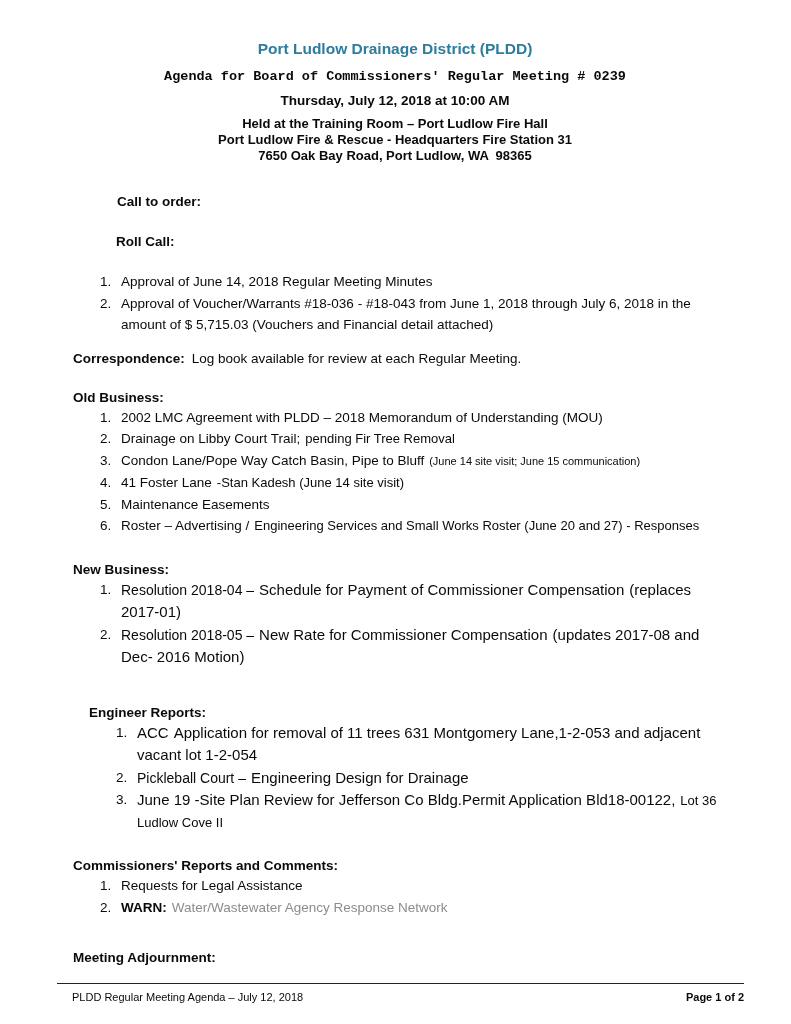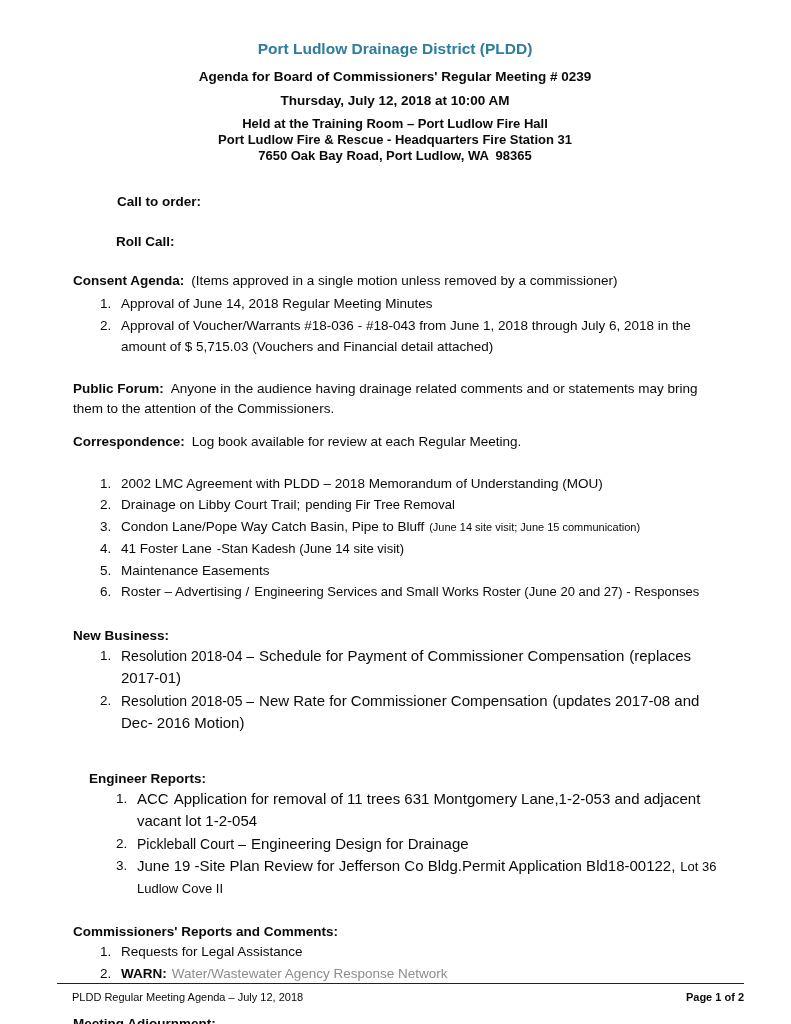--- a/index.html
+++ b/index.html
@@ -7,21 +7,21 @@
   html,body { margin:0; padding:0; background:#ffffff; }
   body {
     width:791px; height:1024px; position:relative; overflow:hidden;
     font-family:"Liberation Sans", sans-serif; color:var(--ink);
   }
   .doc { padding:40px 74px 0 73px; }
 
   
   .doc-header { text-align:center; }
   .org-line { color:var(--accent); font-weight:bold; font-size:15.5px; line-height:17px; white-space:pre-wrap; }
-  .agenda-title { font-weight:bold; font-size:13.5px; margin-top:12px; }
+  .agenda-title { font-weight:bold; font-size:13.5px; margin-top:12px;font-family:Liberation Mono, monospace; }
   .meeting-datetime { font-weight:bold; font-size:13.5px; margin-top:9px; }
   .loc { font-weight:bold; font-size:13px; line-height:16px; white-space:pre-wrap; }
   .loc-first { margin-top:8px; }
 
   
   .h { font-weight:bold; font-size:13.5px; }
   .sec-call { margin-top:30px;margin-left:44px; }
   .sec-roll { margin-top:25px;padding-left:43px; }
   .sec-consent { margin-top:22px; }
   .sec-public { margin-top:21px; }
@@ -74,42 +74,39 @@
 
   <section class="sec-call">
     <div class="h">Call to order:</div>
   </section>
 
   <section class="sec-roll">
     <div class="h">Roll Call:</div>
   </section>
 
   <section class="sec-consent">
-    <p class="inline-par" style="margin:0"><span class="h">Consent Agenda:</span><span>(Items approved in a single motion unless removed by a commissioner)</span></p>
     <ol class="list">
       <li class="li">
         <span class="num">1.</span>
         <span class="t">Approval of June 14, 2018 Regular Meeting Minutes</span>
       </li>
       <li class="li">
         <span class="num">2.</span>
         <span class="t">Approval of Voucher/Warrants #18-036 - #18-043 from June 1, 2018 through July 6, 2018 in the amount of $ 5,715.03 (Vouchers and Financial detail attached)</span>
       </li>
     </ol>
   </section>
 
-  <section class="sec-public">
-    <p class="inline-par" style="margin:0"><span class="h">Public Forum:</span><span>Anyone in the audience having drainage related comments and or statements may bring them to the attention of the Commissioners.</span></p>
-  </section>
 
   <section class="sec-corr">
     <p class="inline-par" style="margin:0"><span class="h">Correspondence:</span><span>Log book available for review at each Regular Meeting.</span></p>
   </section>
 
   <section class="sec-old">
+    <div class="h">Old Business:</div>
     <ol class="list">
       <li class="li">
         <span class="num">1.</span>
         <span class="t"><span class="part">2002 LMC Agreement with PLDD – 2018 Memorandum of Understanding (MOU)</span></span>
       </li>
       <li class="li">
         <span class="num">2.</span>
         <span class="t"><span class="part">Drainage on Libby Court Trail;</span><span class="part sm">pending Fir Tree Removal</span></span>
       </li>
       <li class="li">

